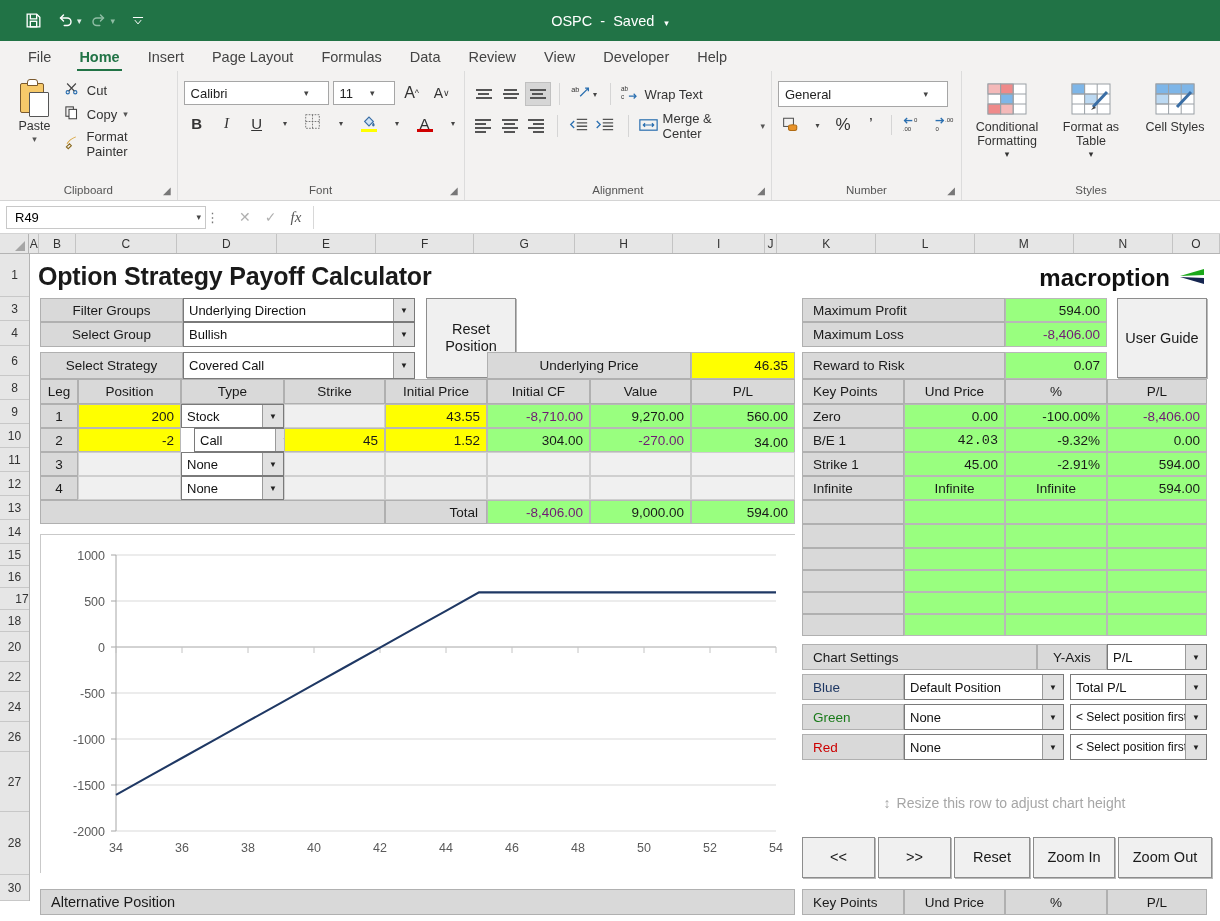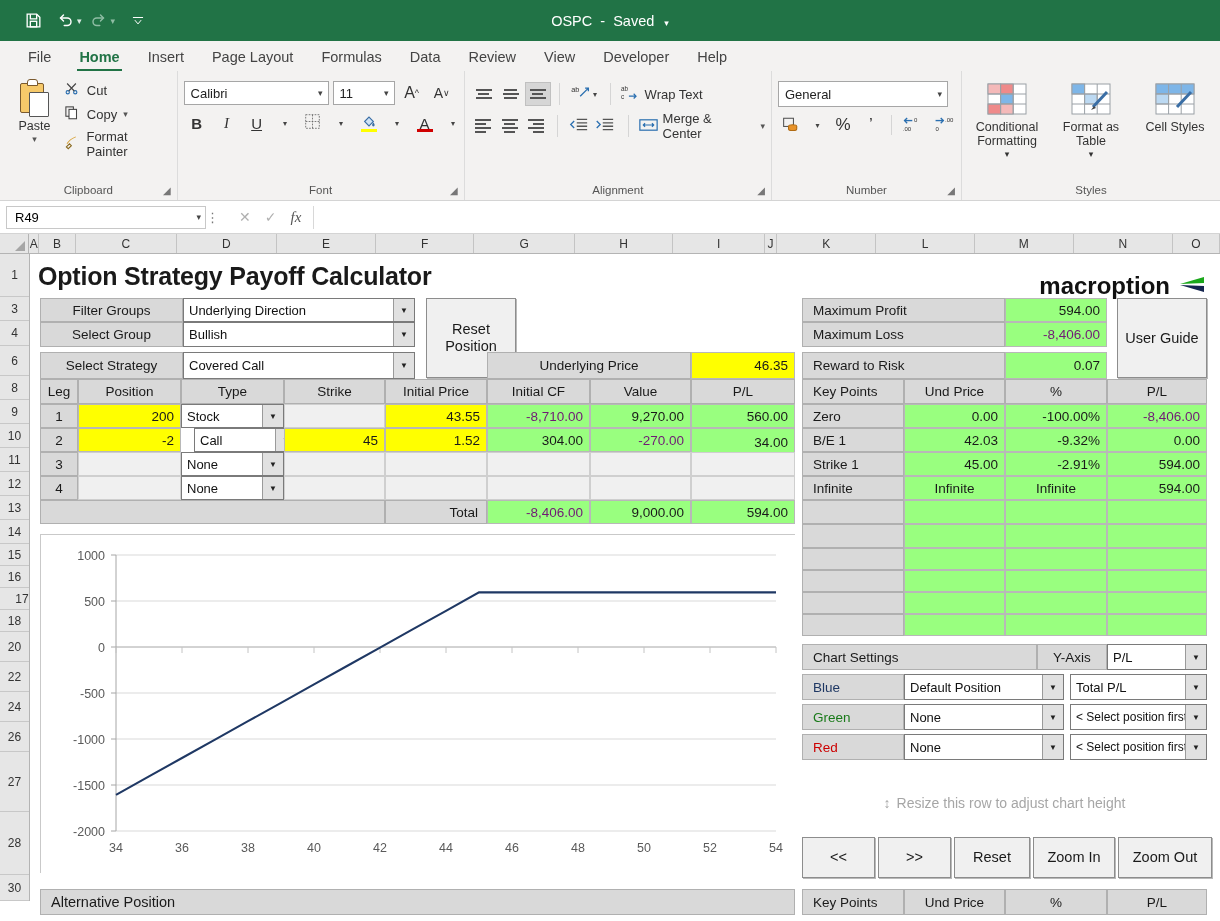--- a/index.html
+++ b/index.html
@@ -81,21 +81,21 @@
   }
   .paste-caret { font-size: 9px; color: #555; margin-top: 1px; }
   .clip-small { display: flex; flex-direction: column; gap: 6px; padding-top: 4px; }
   .clip-item { display: flex; align-items: center; gap: 6px; font-size: 13px; color: #333; }
   .clip-item .ic { width: 18px; text-align: center; font-size: 14px; }
 
   
   .font-row { display: flex; align-items: center; gap: 4px; margin-bottom: 6px; }
   .combo {
     background: #fff; border: 1px solid #a6a6a6; height: 24px;
-    display: flex; align-items: center; padding: 0 2px 0 6px;
+    display: flex; align-items: center; padding: 0 16px 0 6px;
     font-size: 13px; color: #222;
   }
   .combo .val { flex: 1; white-space: nowrap; overflow: hidden; }
   .combo .cv { font-size: 9px; color: #444; padding: 0 3px; }
   .ic-btn {
     width: 26px; height: 24px; display: flex; align-items: center; justify-content: center;
     font-size: 14px; color: #333; position: relative;
   }
   .ic-btn.small { width: 22px; }
   .ic-btn .mini-caret { font-size: 8px; color: #444; margin-left: 1px; }
@@ -656,21 +656,21 @@
         <div class="rh" style="height:30px;">24</div>
         <div class="rh" style="height:30px;">26</div>
         <div class="rh" style="height:60px;">27</div>
         <div class="rh" style="height:63px;">28</div>
         <div class="rh" style="height:26px;">30</div>
       </div>
 
       <div class="sheet">
 
         <div class="bigtitle" style="left:8px; top:8px;">Option Strategy Payoff Calculator</div>
-        <div class="logo" style="right:8px; top:18px;">
+        <div class="logo" style="right:8px; top:10px;">
           <span>macroption</span>
           <svg width="34" height="22" viewBox="0 0 34 22">
             <path d="M2 9 L26 2 L26 8 Z" fill="#1aa81a"></path>
             <path d="M2 10 L26 17 L26 11 Z" fill="#15254f"></path>
           </svg>
         </div>
 
         <div class="cellbox lbl" style="left:10px; top:44px; width:143px; height:24px;">Filter Groups</div>
         <div class="dropdown" style="left:153px; top:44px; width:232px; height:24px;">
           <span class="dtext">Underlying Direction</span>
@@ -774,21 +774,21 @@
         <div class="cellbox lbl" style="left:874px; top:125px; width:101px; height:25px;">Und Price</div>
         <div class="cellbox lbl" style="left:975px; top:125px; width:102px; height:25px;">%</div>
         <div class="cellbox lbl" style="left:1077px;top:125px; width:100px; height:25px;">P/L</div>
 
         <div class="cellbox lbl left" style="left:772px; top:150px; width:102px; height:24px;">Zero</div>
         <div class="cellbox val-green" style="left:874px; top:150px; width:101px; height:24px;">0.00</div>
         <div class="cellbox val-green" style="left:975px; top:150px; width:102px; height:24px;">-100.00%</div>
         <div class="cellbox val-green neg" style="left:1077px;top:150px; width:100px; height:24px;">-8,406.00</div>
 
         <div class="cellbox lbl left" style="left:772px; top:174px; width:102px; height:24px;">B/E 1</div>
-        <div class="cellbox val-green" style="left:874px; top:174px; width:101px; height:24px;">42.03</div>
+        <div class="cellbox val-green" style="left:874px; top:174px; width:101px; height:24px;font-family:Liberation Mono, monospace;">42.03</div>
         <div class="cellbox val-green" style="left:975px; top:174px; width:102px; height:24px;">-9.32%</div>
         <div class="cellbox val-green" style="left:1077px;top:174px; width:100px; height:24px;">0.00</div>
 
         <div class="cellbox lbl left" style="left:772px; top:198px; width:102px; height:24px;">Strike 1</div>
         <div class="cellbox val-green" style="left:874px; top:198px; width:101px; height:24px;">45.00</div>
         <div class="cellbox val-green" style="left:975px; top:198px; width:102px; height:24px;">-2.91%</div>
         <div class="cellbox val-green" style="left:1077px;top:198px; width:100px; height:24px;">594.00</div>
 
         <div class="cellbox lbl left" style="left:772px; top:222px; width:102px; height:24px;">Infinite</div>
         <div class="cellbox val-green ctr" style="left:874px; top:222px; width:101px; height:24px;">Infinite</div>

